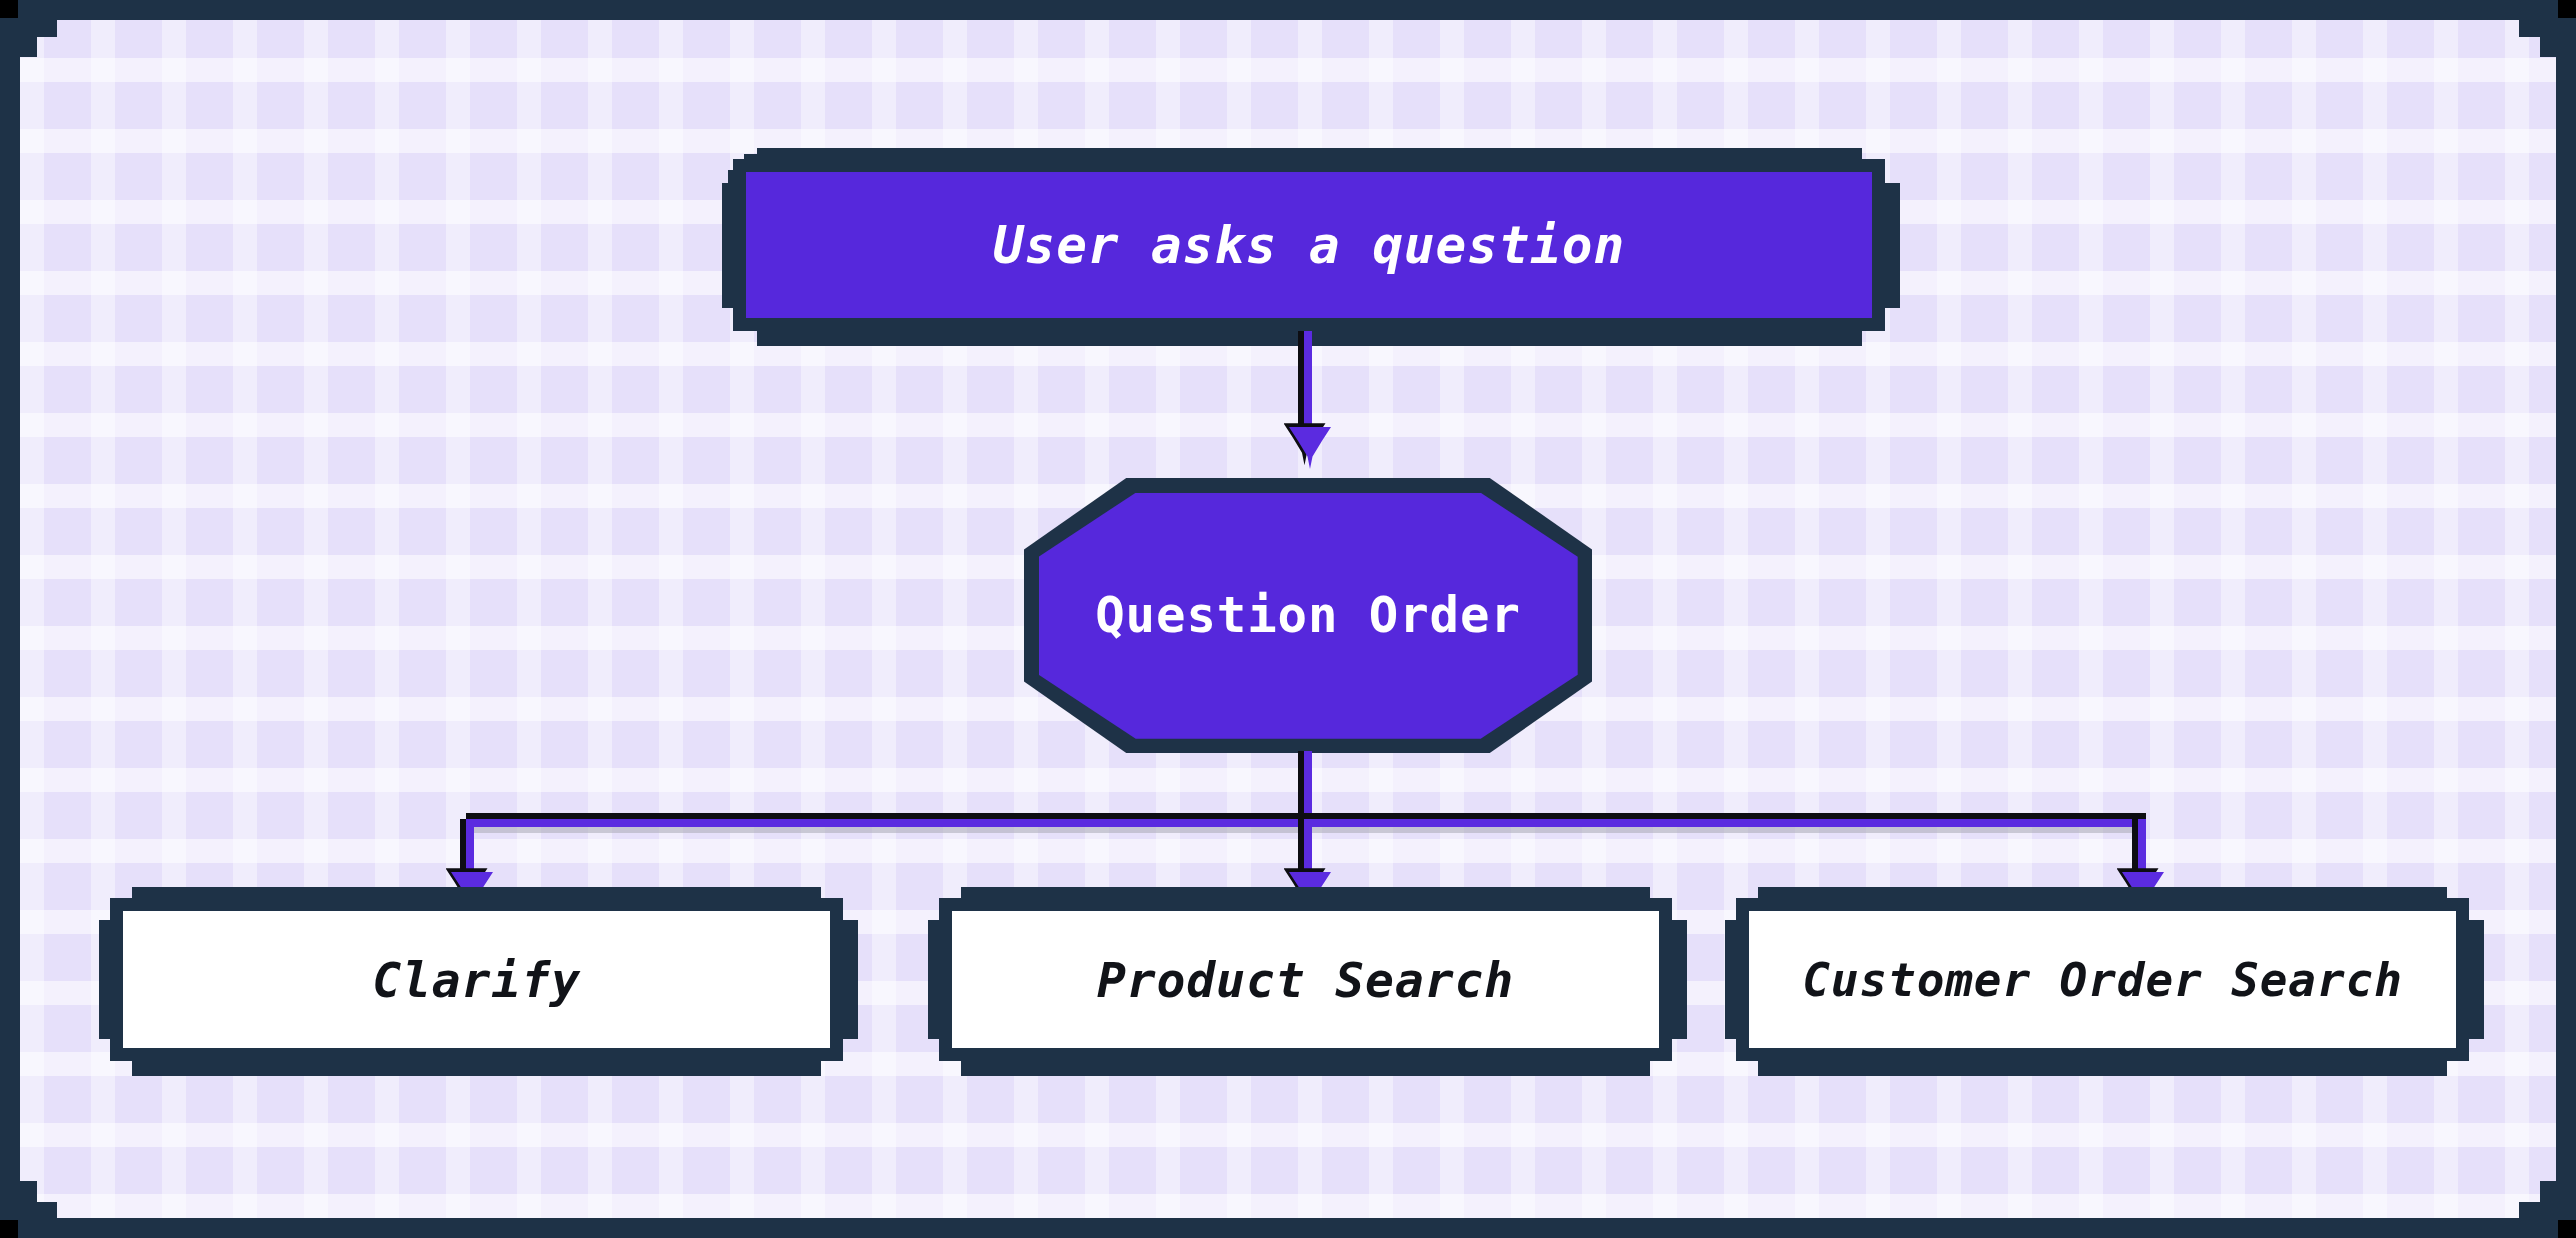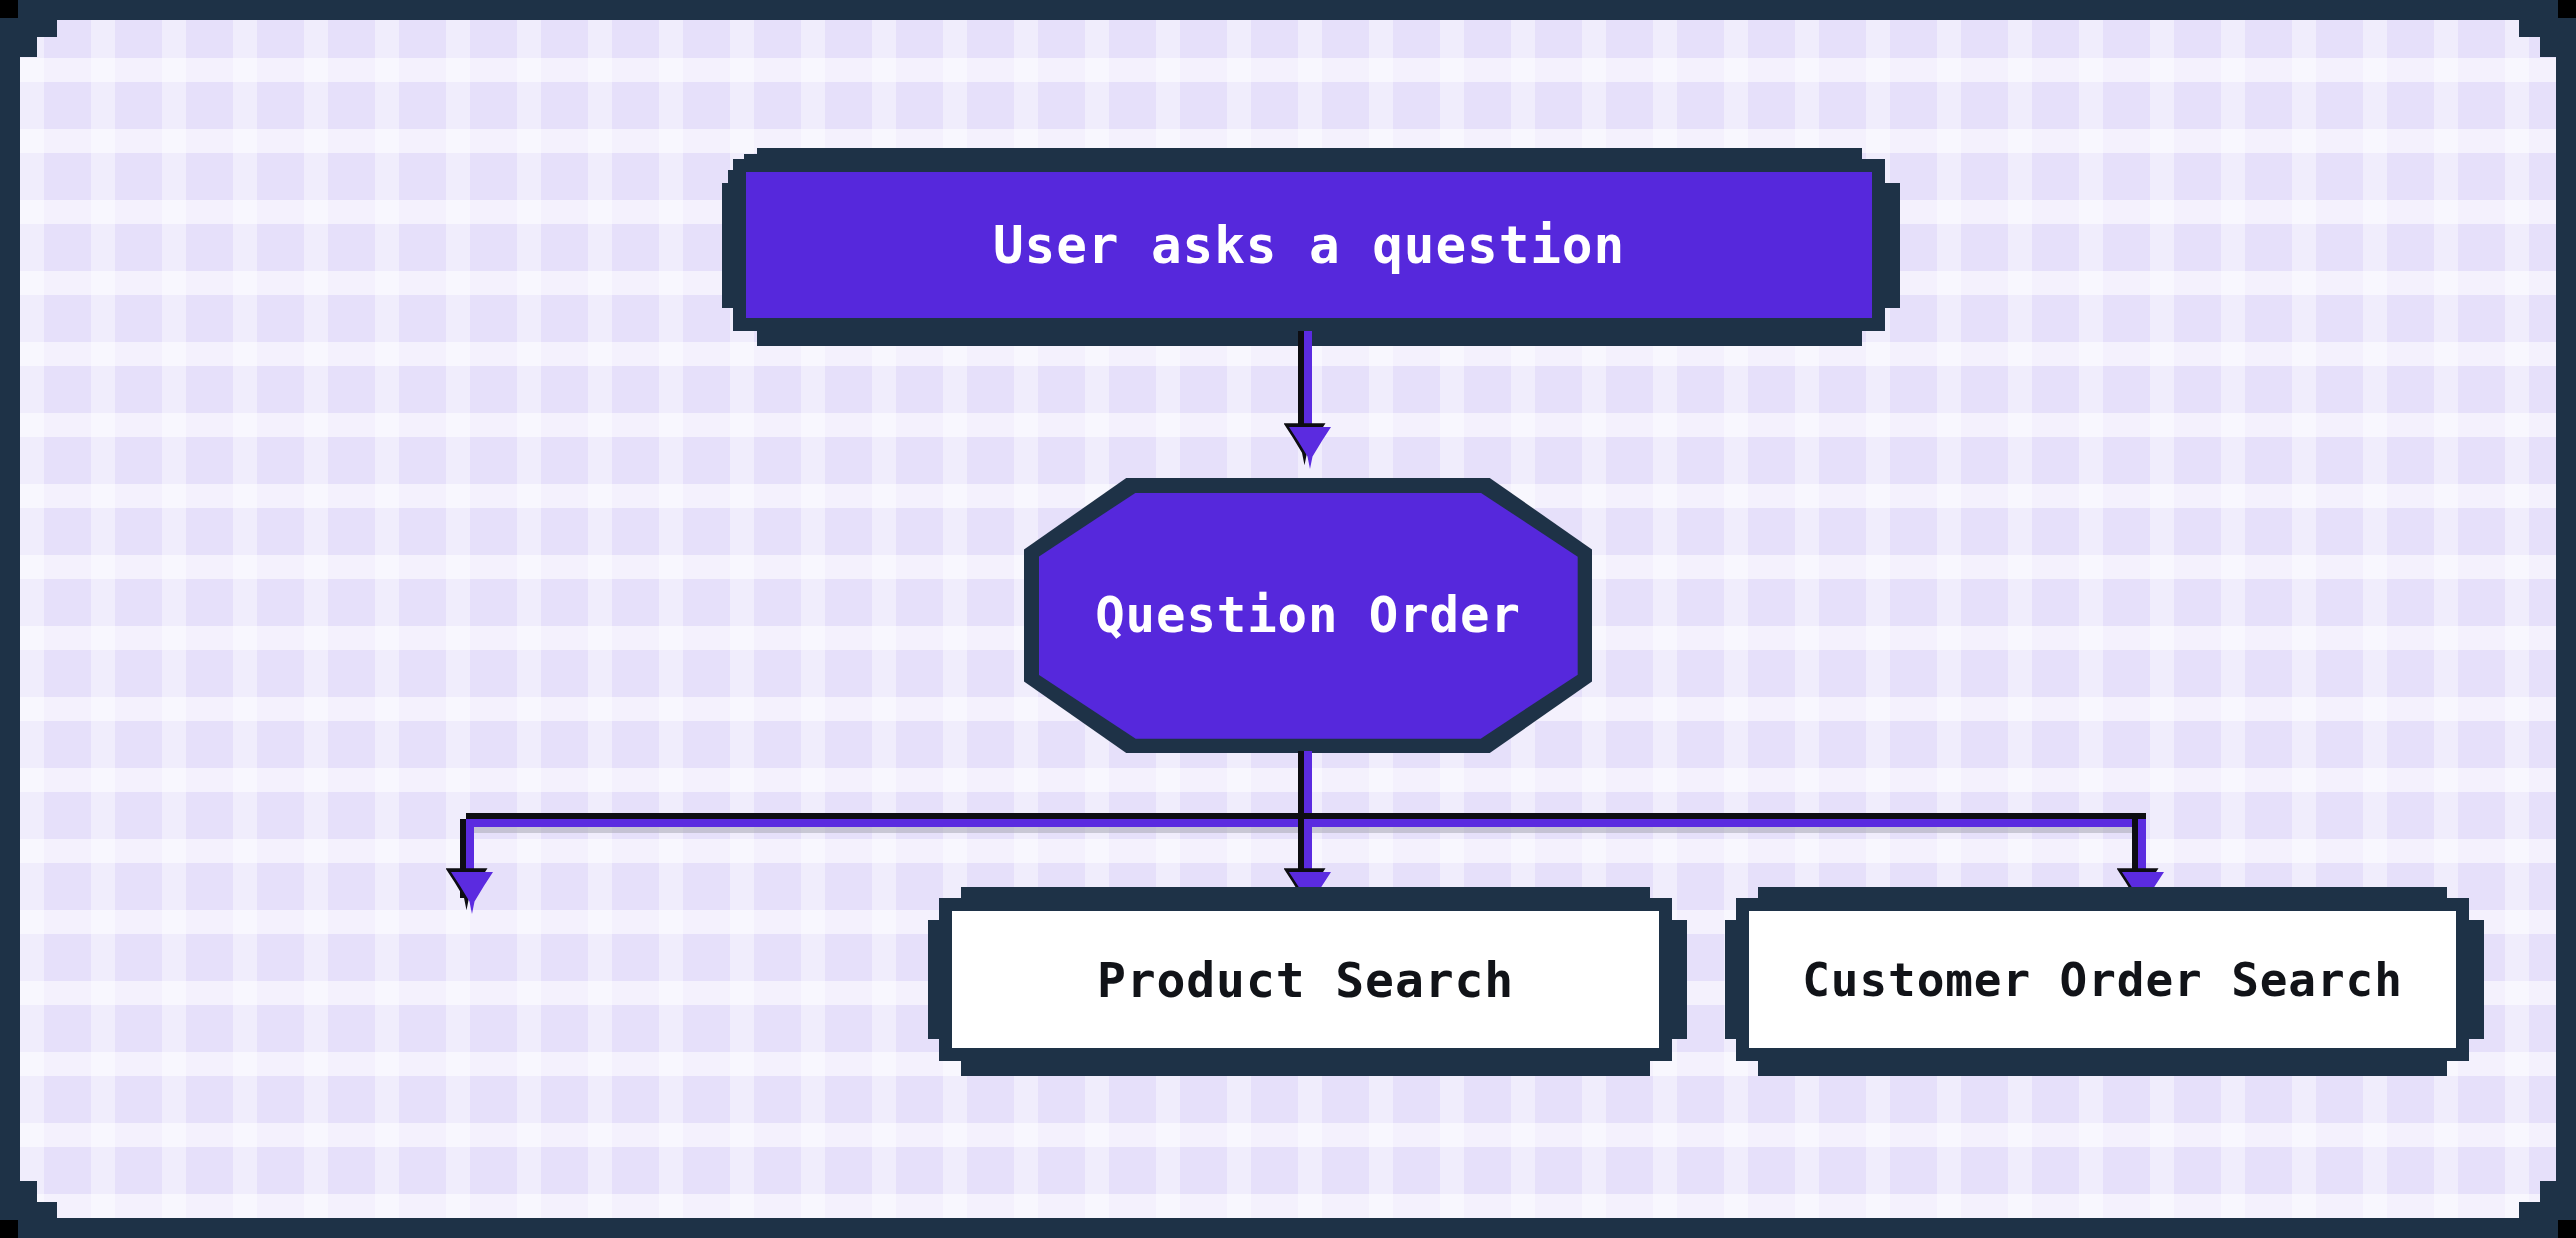--- a/index.html
+++ b/index.html
@@ -66,20 +66,21 @@
     font-weight: bold;
     letter-spacing: 0.9px;
     white-space: nowrap;
     line-height: 1;
   }
 
   
   .pixbox {
     position: absolute;
     box-sizing: border-box;
+    font-style: italic;
   }
   .pixbox .body {
     position: absolute;
     inset: 0;
     background: #5628DC;
     border: 13px solid #1E3247;
     box-sizing: border-box;
   }
   
   .pixbox .step {
@@ -255,20 +256,28 @@
     </div>
 
     <div class="conn">
       <div class="vline" style="left:2118px;top:799px;height:79px;"></div>
       <div class="arrow" style="left:2102px;top:852px;">
         <div class="ah-shadow"></div>
           <div class="ah-fill"></div>
       </div>
     </div>
 
+    <div class="pixbox leafbox" id="node-clarify" style="left:90px;top:878px;width:733px;height:163px;">
+      <div class="body"></div>
+      <div class="step" style="left:-11px;top:22px;width:11px;height:119px;"></div>
+      <div class="step" style="right:-14.7px;top:22px;width:14.7px;height:119px;"></div>
+      <div class="step" style="left:22px;top:-11px;width:689px;height:11px;"></div>
+      <div class="step" style="left:22px;bottom:-14.7px;width:689px;height:14.7px;"></div>
+      <div class="node-label" style="position:absolute;inset:0;display:flex;align-items:center;justify-content:center;color:#111318;font-size:48px;">Clarify</div>
+    </div>
 
     <div class="pixbox leafbox" id="node-product" style="left:919px;top:878px;width:733px;height:163px;">
       <div class="body"></div>
       <div class="step" style="left:-11px;top:22px;width:11px;height:119px;"></div>
       <div class="step" style="right:-14.7px;top:22px;width:14.7px;height:119px;"></div>
       <div class="step" style="left:22px;top:-11px;width:689px;height:11px;"></div>
       <div class="step" style="left:22px;bottom:-14.7px;width:689px;height:14.7px;"></div>
       <div class="node-label" style="position:absolute;inset:0;display:flex;align-items:center;justify-content:center;color:#111318;font-size:48px;">Product Search</div>
     </div>
 

